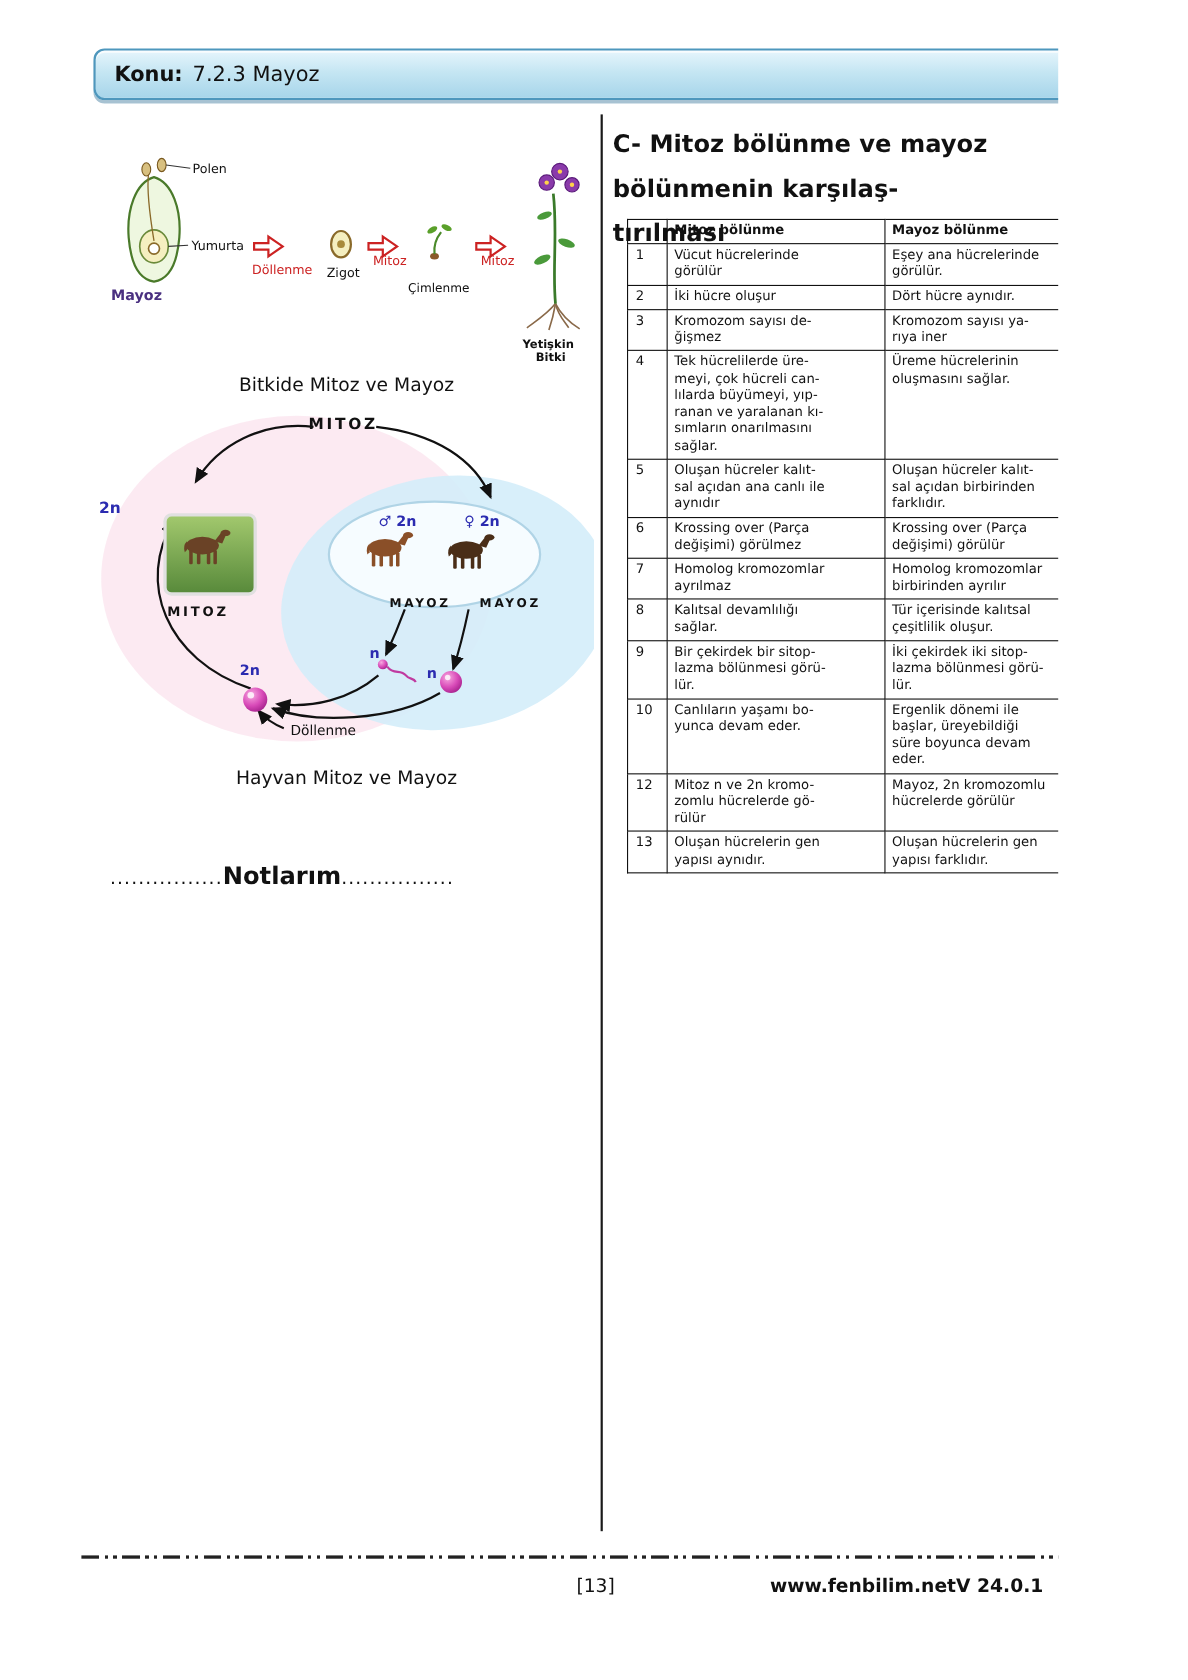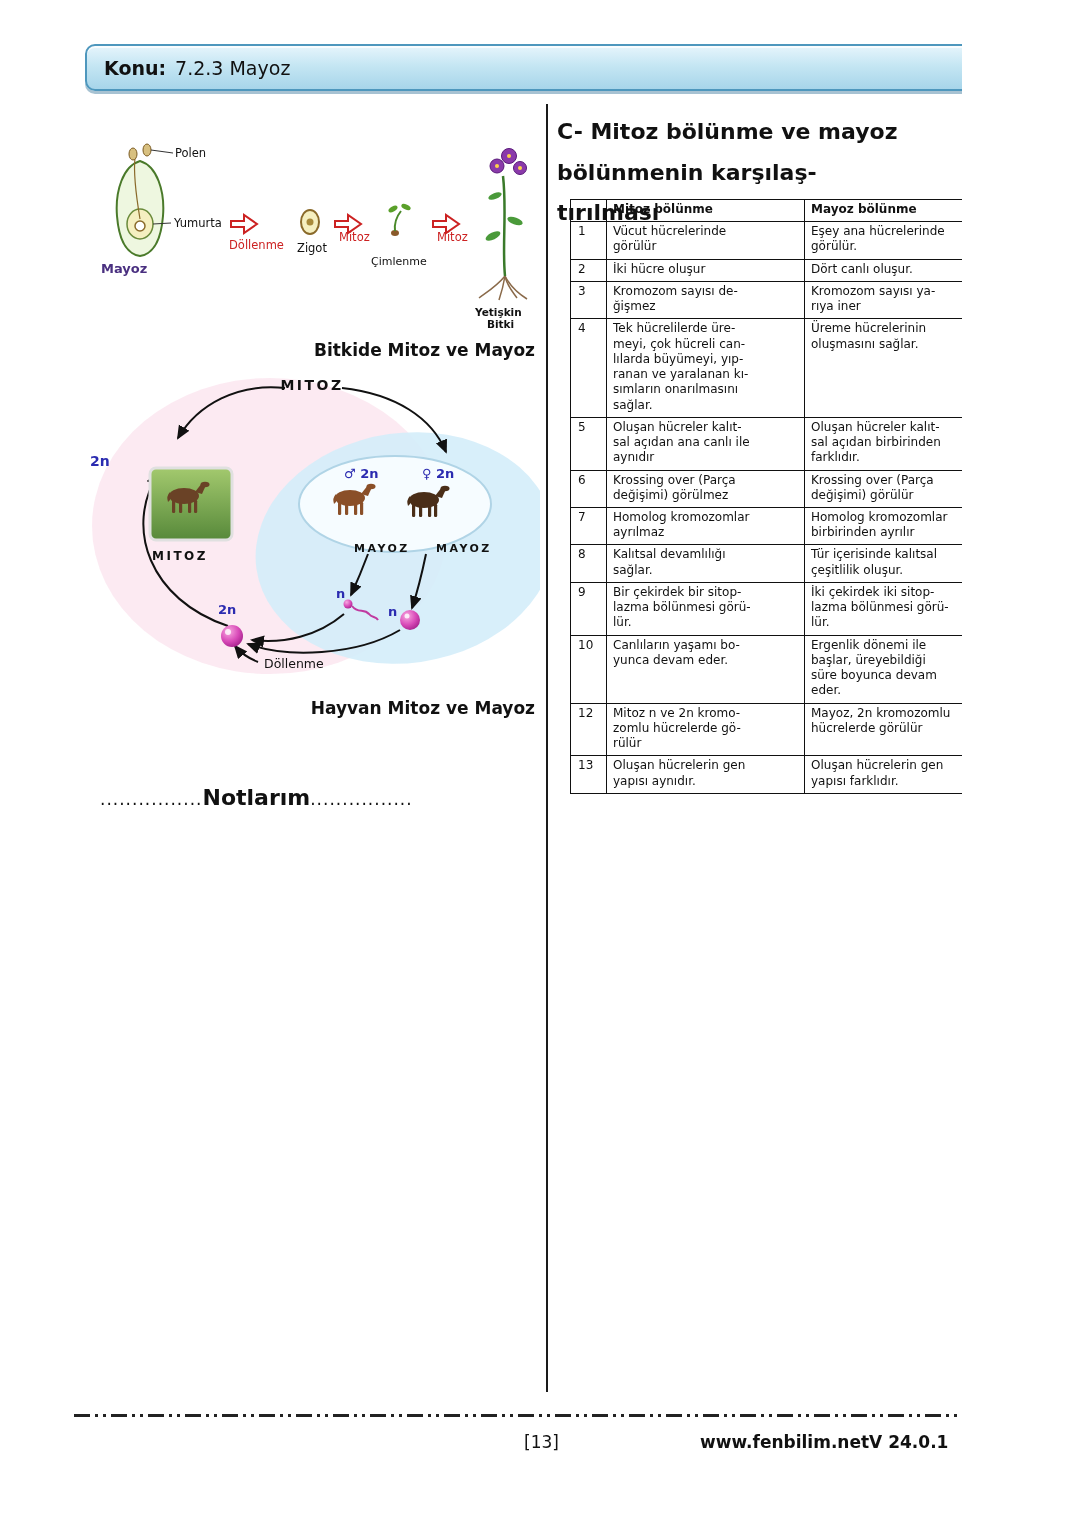--- a/index.html
+++ b/index.html
@@ -16,21 +16,21 @@
     display:flex; align-items:center; padding-left:17px; font-size:19px;
   }
   .topic-label { font-weight:bold; margin-right:9px; }
 
   
   .divider-v { position:absolute; left:546px; top:104px; height:1288px; width:0; border-left:2px solid #1a1a1a; }
 
   
   .plant-svg  { position:absolute; left:95px; top:136px; }
   .animal-svg { position:absolute; left:80px; top:368px; }
-  .caption { position:absolute; left:95px; width:440px; text-align:right; font-size:17px; color:#111;font-weight:bold; }
+  .caption { position:absolute; left:95px; width:440px; text-align:center; font-size:17px; color:#111; }
   #caption-plant  { top:340px; }
   #caption-animal { top:698px; }
   .notes-line { position:absolute; left:100px; top:785px; font-size:17px; letter-spacing:1px; }
   .notes-label { font-size:22px; font-weight:bold; letter-spacing:0; }
 
   svg text { font-family:"DejaVu Sans","Liberation Sans",sans-serif; }
   .t-small { font-size:11.5px; fill:#111; }
   .t-red   { fill:#cc2222; }
   .t-blue  { fill:#2b2bb0; font-weight:bold; }
   .t-caps  { font-weight:bold; fill:#111; letter-spacing:2.5px; }
@@ -245,21 +245,21 @@
           <tr>
             <td class="no-col">1</td>
             <td>Vücut hücrelerinde
 görülür</td>
             <td>Eşey ana hücrelerinde
 görülür.</td>
           </tr>
           <tr>
             <td class="no-col">2</td>
             <td>İki hücre oluşur</td>
-            <td>Dört canlı oluşur.</td>
+            <td>Dört hücre aynıdır.</td>
           </tr>
           <tr>
             <td class="no-col">3</td>
             <td>Kromozom sayısı de-
 ğişmez</td>
             <td>Kromozom sayısı ya-
 rıya iner</td>
           </tr>
           <tr>
             <td class="no-col">4</td>

